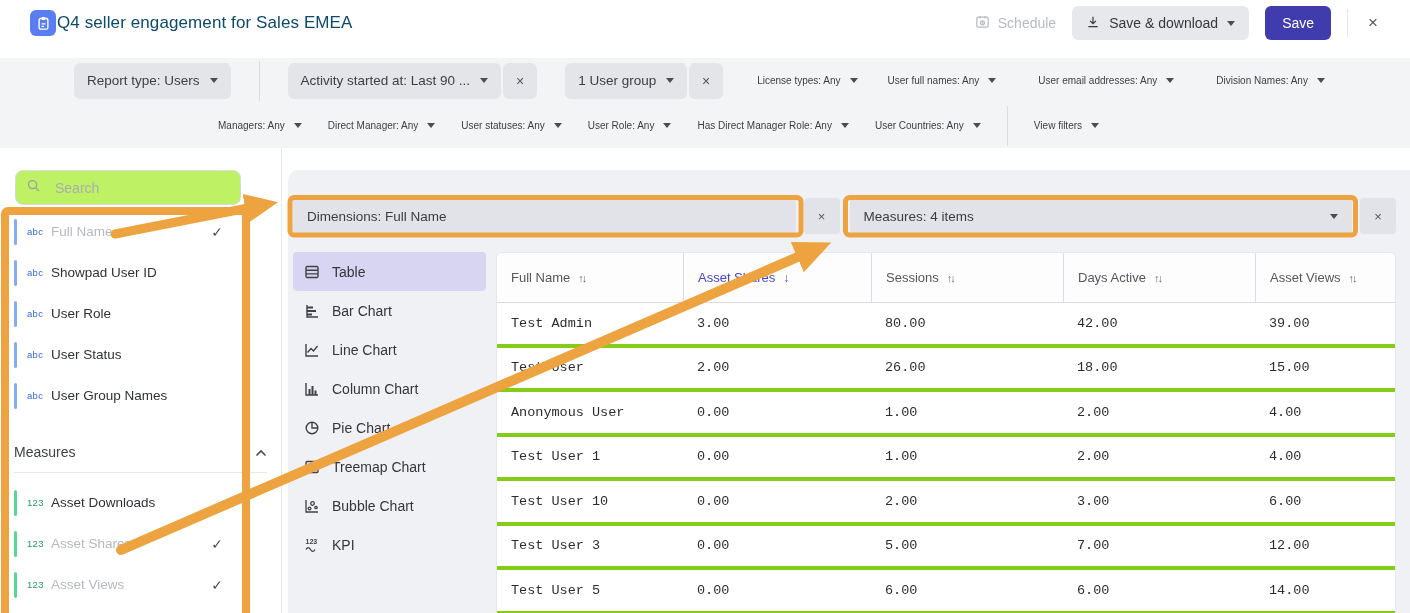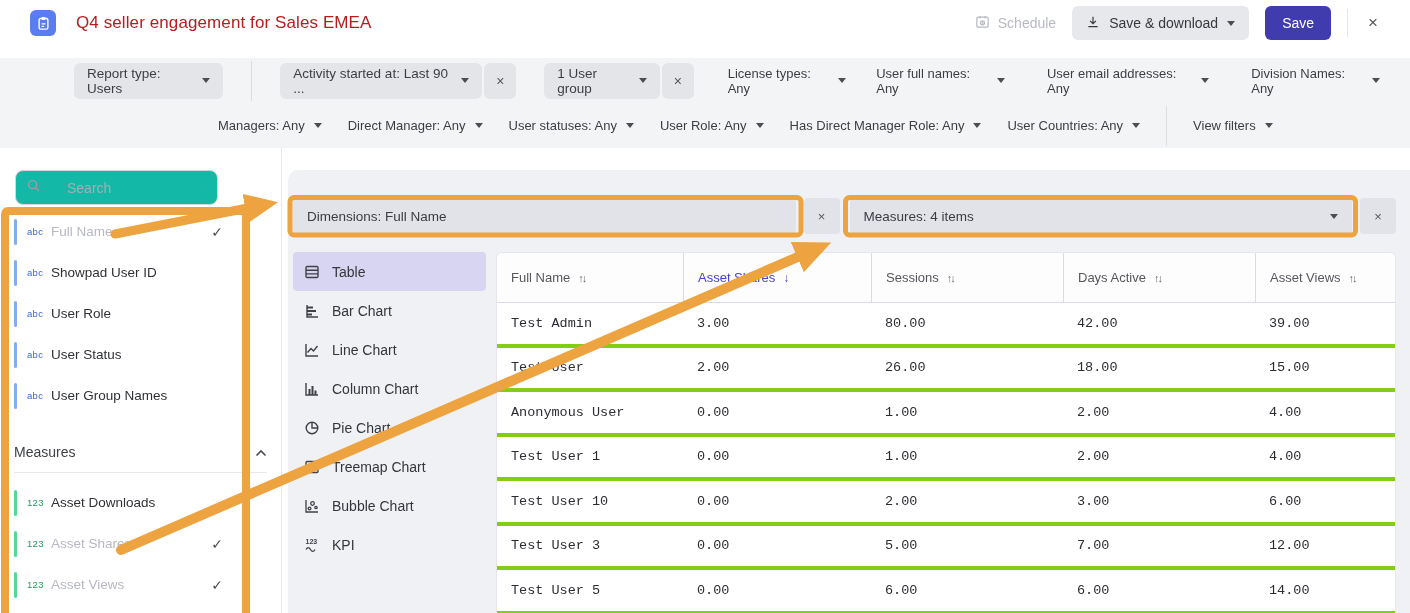--- a/index.html
+++ b/index.html
@@ -3,42 +3,42 @@
 <meta charset="utf-8">
 <style>
   * { margin:0; padding:0; box-sizing:border-box; }
   html,body { background:#fff; }
   body { font-family:"Liberation Sans", sans-serif; }
   .app { position:relative; width:1410px; height:613px; background:#fff; overflow:hidden; }
 
   
   .tophdr { position:absolute; top:0; left:0; right:0; height:46px; display:flex; align-items:center; padding:0 28px 0 30px; background:#fff; }
   .doc-icon { width:26px; height:26px; border-radius:6px; background:#5A7DF2; display:flex; align-items:center; justify-content:center; flex:0 0 auto; }
-  .page-title { margin-left:20px; font-size:17px; color:#b91c1c; letter-spacing:.1px; }
+  .page-title { margin-left:1px; font-size:17px; color:#0c4a6e; letter-spacing:.1px; }
   .hdr-right { margin-left:auto; display:flex; align-items:center; gap:16px; }
   .schedule { display:flex; align-items:center; gap:8px; color:#b7bac2; font-size:14px; }
   .btn-gray { display:flex; align-items:center; gap:9px; background:#e7e8ec; border-radius:6px; height:34px; padding:0 14px; font-size:14px; color:#36383d; cursor:pointer; }
   .btn-primary { background:#413CAE; color:#fff; border-radius:6px; height:34px; padding:0 17px; font-size:14px; display:flex; align-items:center; cursor:pointer; }
   .hdr-divider { width:1px; height:28px; background:#e4e5e9; }
   .close-x { font-size:17px; color:#55575e; cursor:pointer; padding:0 4px; }
   .caret { width:0; height:0; border-left:4px solid transparent; border-right:4px solid transparent; border-top:5px solid #4b4d53; display:inline-block; }
 
   
   .filterbar { position:absolute; top:58px; left:0; right:0; height:90px; background:#f3f4f6; padding:0 30px; }
   .frow { height:45px; display:flex; align-items:center; gap:28px;padding-left:44px; }
   .frow2 { padding-left:188px; gap:26px; }
   .chip { background:#e4e5e9; border-radius:6px; height:36px; display:flex; align-items:center; padding:0 13px; font-size:13.5px; color:#3c3e44; gap:10px; cursor:pointer; }
   .chipgroup { display:flex; gap:2px; }
   .chipx { background:#e4e5e9; border-radius:6px; height:36px; width:34px; display:flex; align-items:center; justify-content:center; color:#55575e; font-size:14px; cursor:pointer; }
-  .fdrop { display:flex; align-items:center; gap:9px; font-size:13px; color:#3c3e44; cursor:pointer; }
+  .fdrop { display:flex; align-items:center; gap:9px; font-size:10px; color:#3c3e44; cursor:pointer; }
   .fdivider { width:1px; height:40px; background:#dcdde2; }
 
   
   .sidebar { position:absolute; top:148px; left:0; width:282px; height:465px; background:#fff; border-right:1px solid #e8e9ec; }
-  .searchbox { position:absolute; top:22px; left:15px; width:203px; height:35px; border:1px solid #d6d8dd; border-radius:8px; display:flex; align-items:center; padding:0 10px; gap:26px; background:#14b8a6; }
+  .searchbox { position:absolute; top:22px; left:15px; width:226px; height:35px; border:1px solid #d6d8dd; border-radius:8px; display:flex; align-items:center; padding:0 10px; gap:14px; background:#bef264; }
   .searchbox input { border:none; outline:none; font-size:14px; color:#3c3e44; width:160px; font-family:"Liberation Sans", sans-serif; background:transparent; }
   .searchbox input::placeholder { color:#a8adb5; }
   .slist { position:absolute; top:63px; left:0; right:0; }
   .sitem { height:41px; display:flex; align-items:center; padding-left:14px; cursor:pointer; }
   .sbar { width:3px; height:26px; border-radius:2px; flex:0 0 auto; }
   .sbar.dim { background:#88aaf2; }
   .sbar.mea { background:#5bd795; }
   .typeicon { margin-left:10px; width:24px; font-size:9.5px; font-weight:normal; letter-spacing:.3px; flex:0 0 auto; }
   .typeicon.dim { color:#3A67DB; }
   .typeicon.mea { color:#1E9E5B; }

